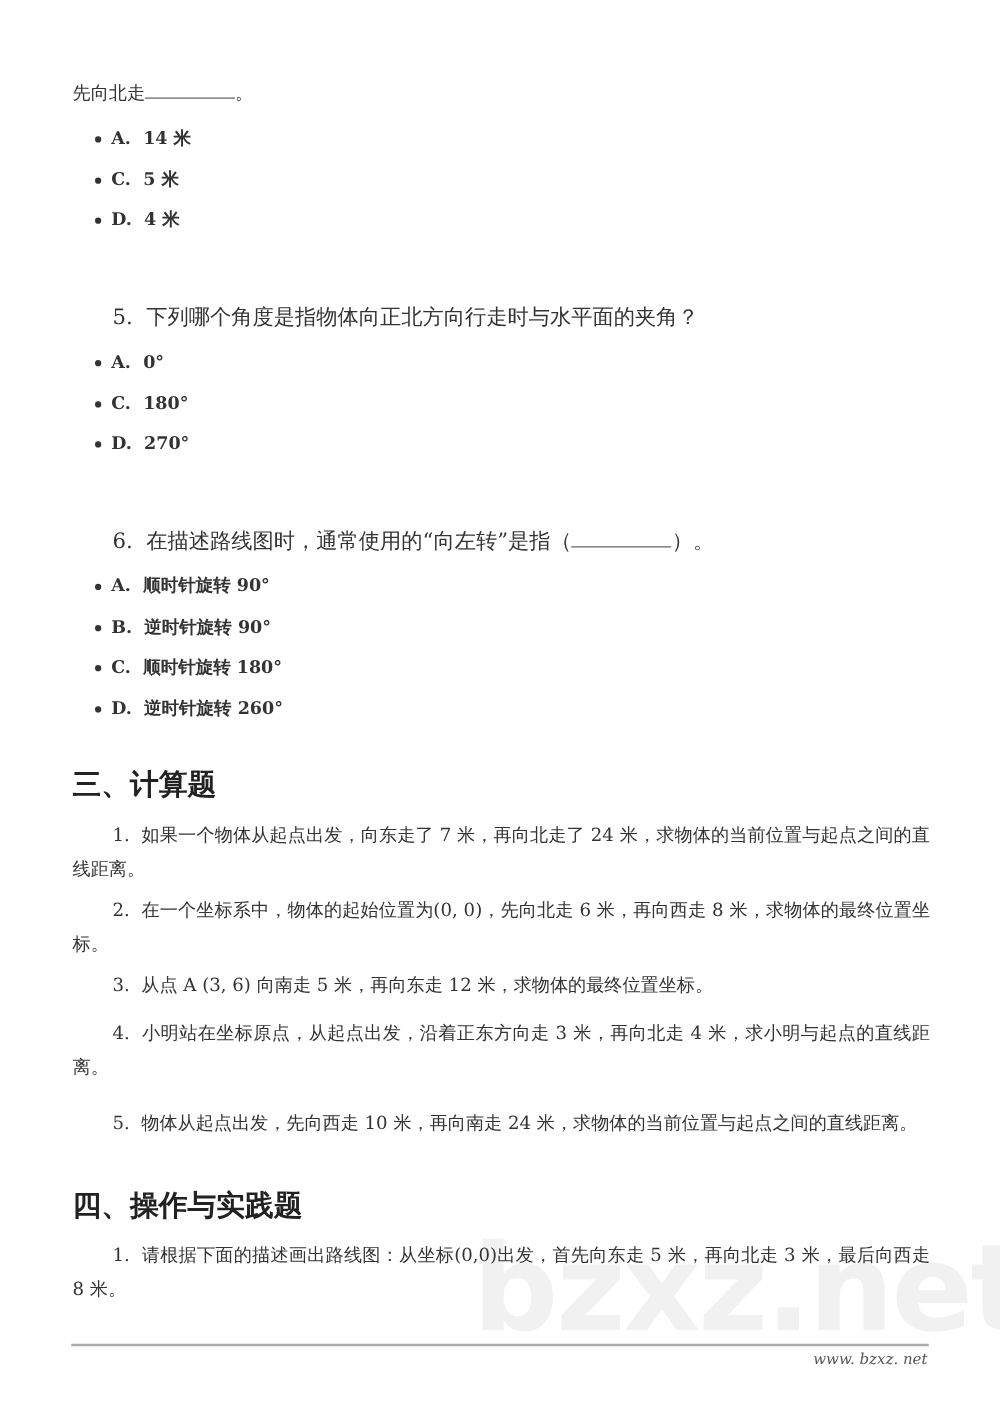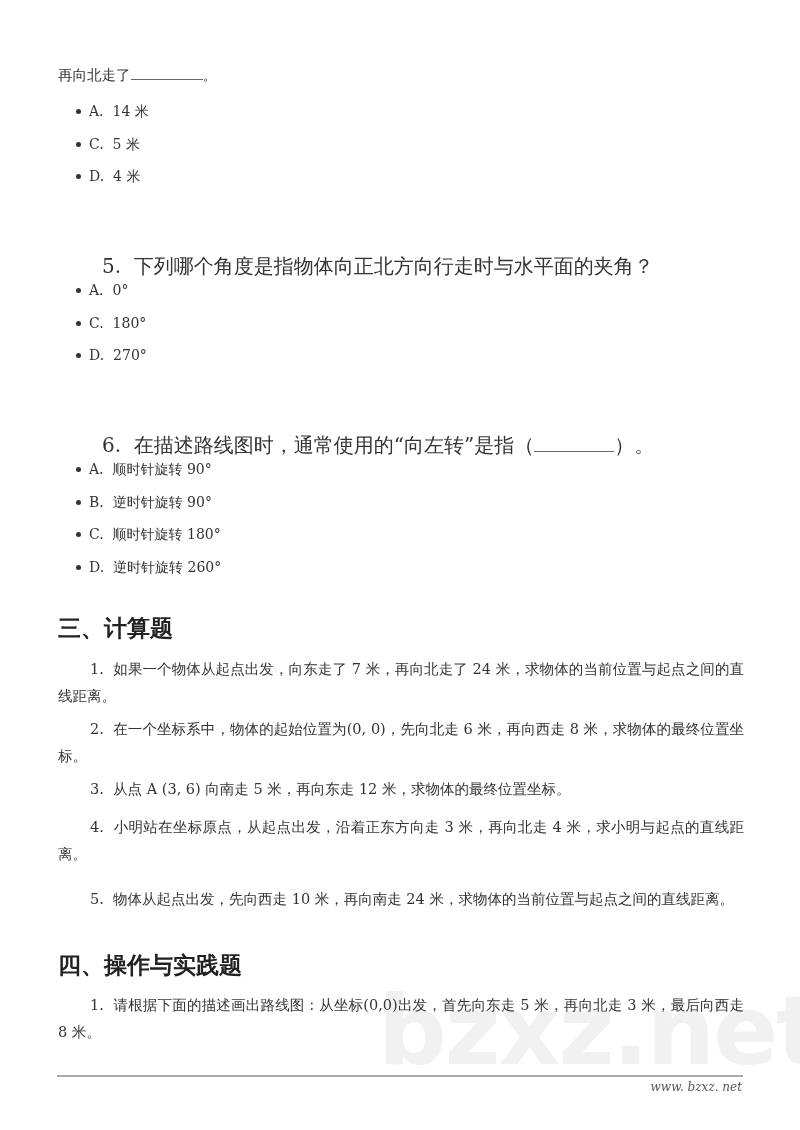--- a/index.html
+++ b/index.html
@@ -45,35 +45,36 @@
       margin: 0;
       padding: 0;
     }
     ul.opts li {
       position: relative;
       padding-left: 31px;
       height: 32.5px;
       line-height: 32.5px;
       font-size: 14px;
       color: #333;
+      font-weight: bold;
     }
     ul.opts li .bullet {
       position: absolute;
       left: 18px;
       top: 14px;
       width: 5px;
       height: 5px;
       border-radius: 50%;
       background: #333;
     }
     .q {
-      font-size: 20px;
+      font-size: 17px;
       line-height: 26px;
       text-indent: 32px;
-      margin: 12px;
+      margin: 0;
     }
     .h2 {
       font-family: "DejaVu Sans", "Liberation Sans", sans-serif;
       font-weight: bold;
       font-size: 23px;
       color: #222;
       margin: 0;
       line-height: 30px;
     }
     .para {
@@ -119,21 +120,21 @@
   </style>
 </head>
 <body>
 
 <div class="watermark">bzxz.net</div>
 
 <div class="page content">
 
   <div class="abs" style="top:62px;">
     <div class="text">
-      <span>再向北走了</span><span class="blank"></span><span>。</span>
+      <span>先向北走</span><span class="blank"></span><span>。</span>
     </div>
   </div>
   <ul class="opts abs" style="top:95px;">
     <li><span class="bullet"></span><span>A.</span>&nbsp;&nbsp;<span>14 米</span></li>
     <li><span class="bullet"></span><span>C.</span>&nbsp;&nbsp;<span>5 米</span></li>
     <li><span class="bullet"></span><span>D.</span>&nbsp;&nbsp;<span>4 米</span></li>
   </ul>
 
   <p class="q abs" style="top:241px;">
     <span>5.</span>&nbsp;&nbsp;<span>下列哪个角度是指物体向正北方向行走时与水平面的夹角？</span>

